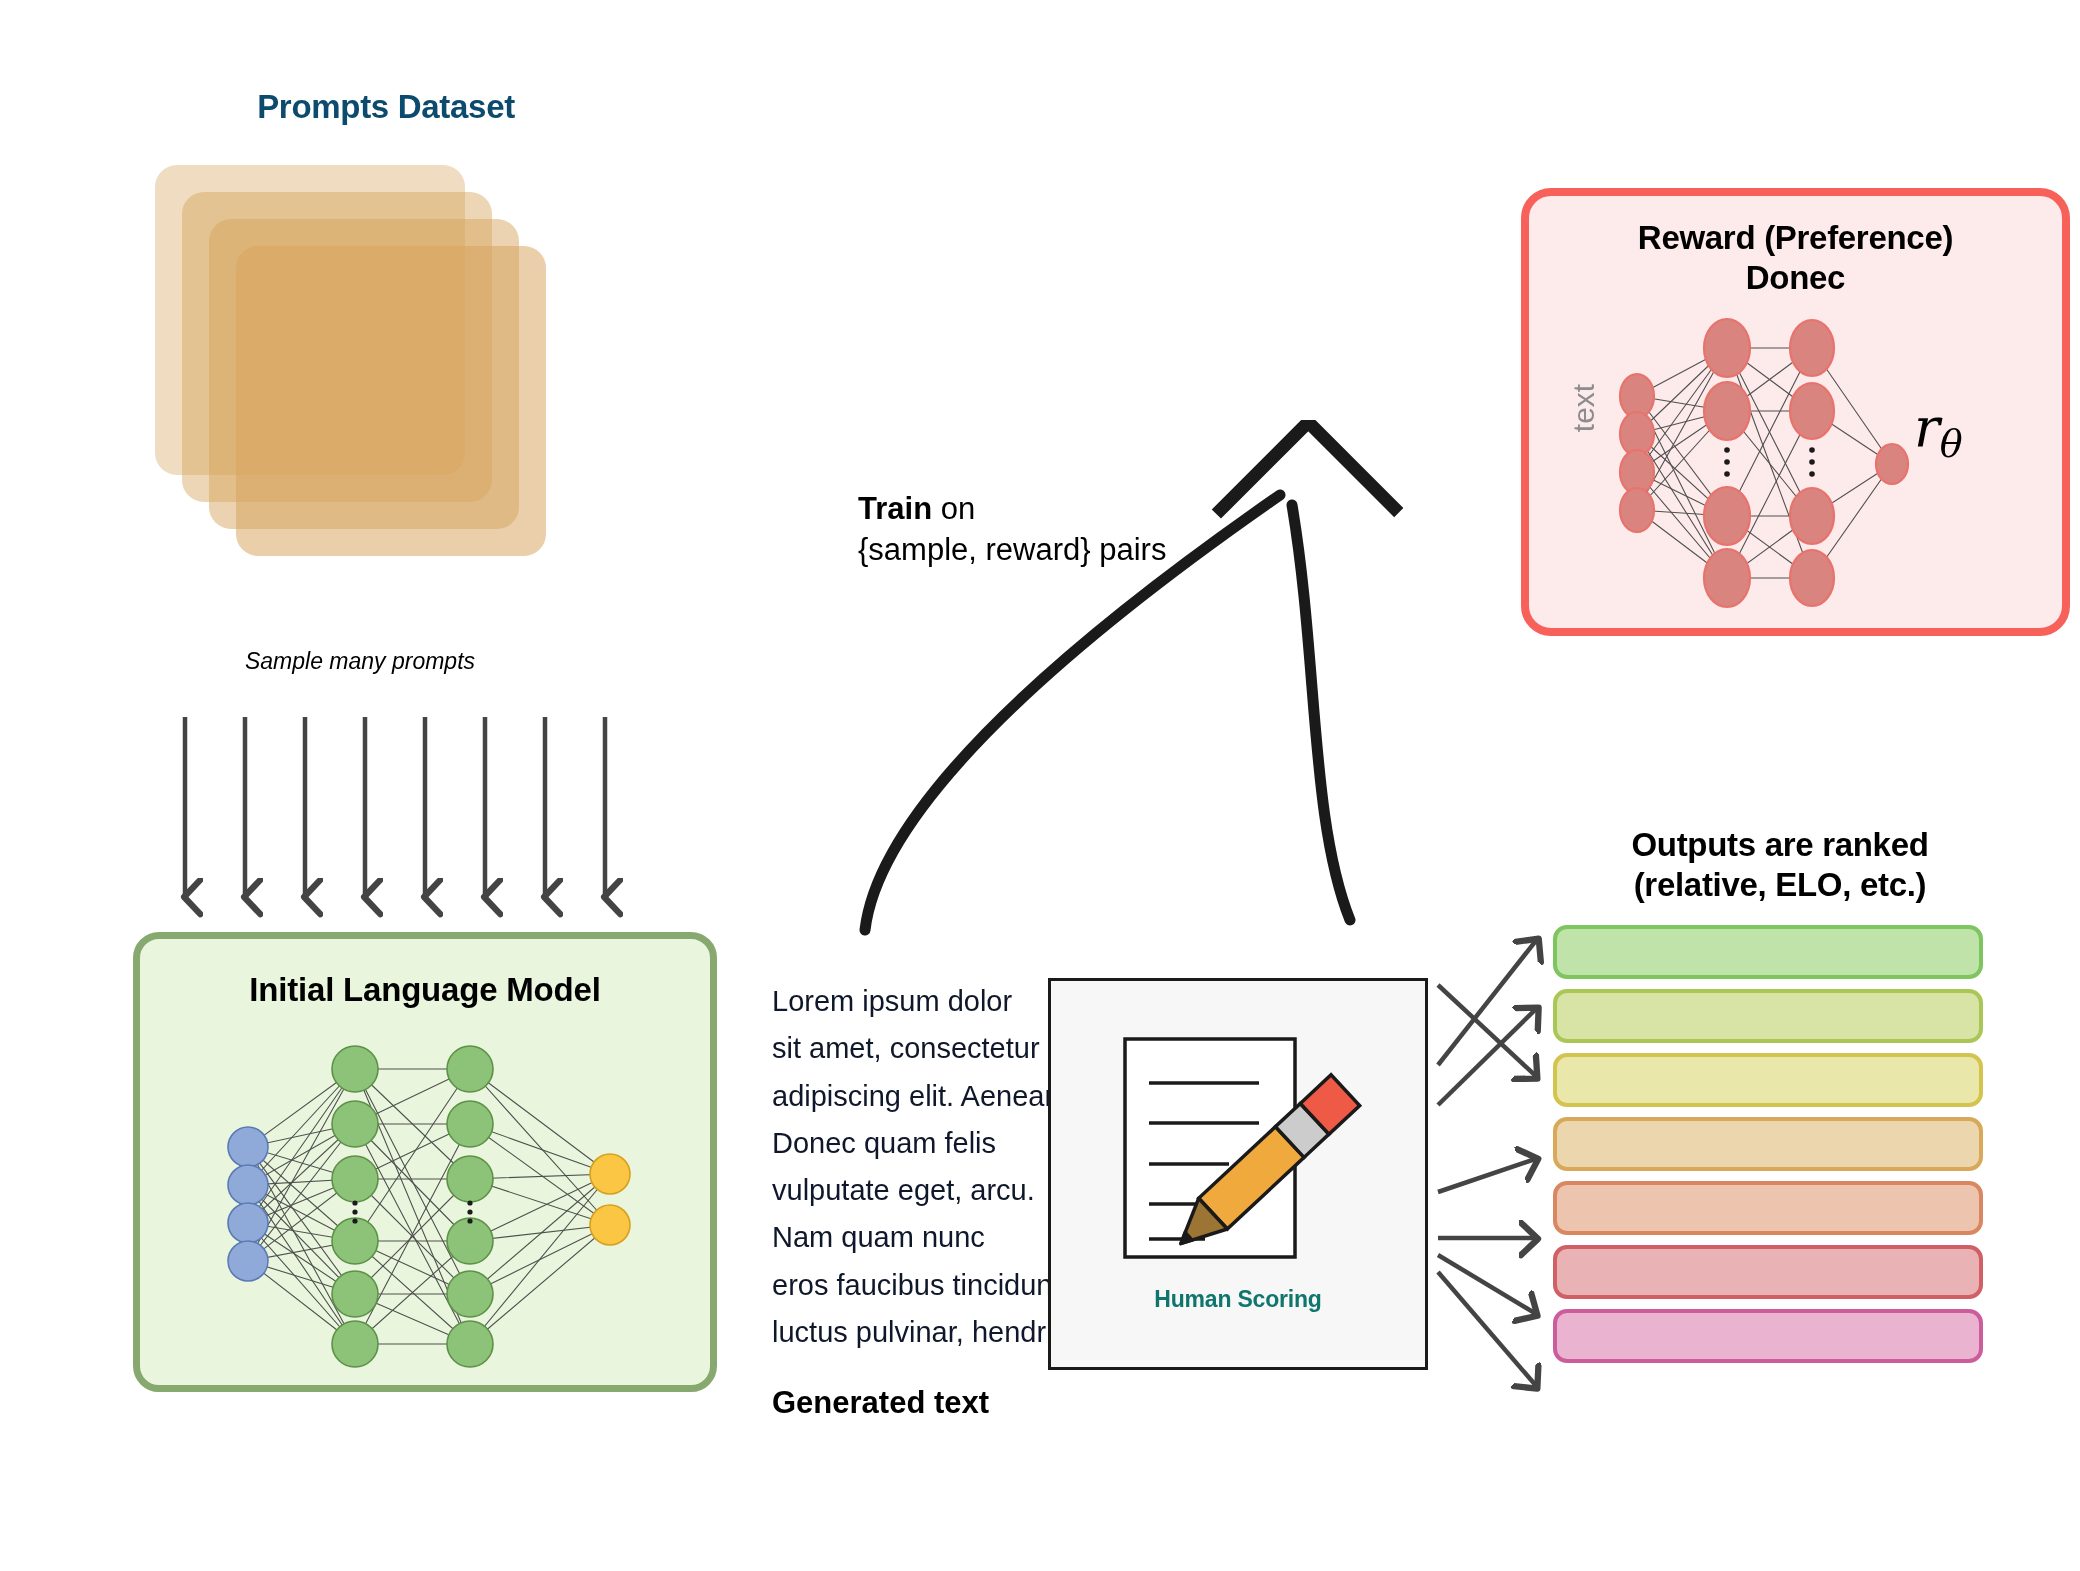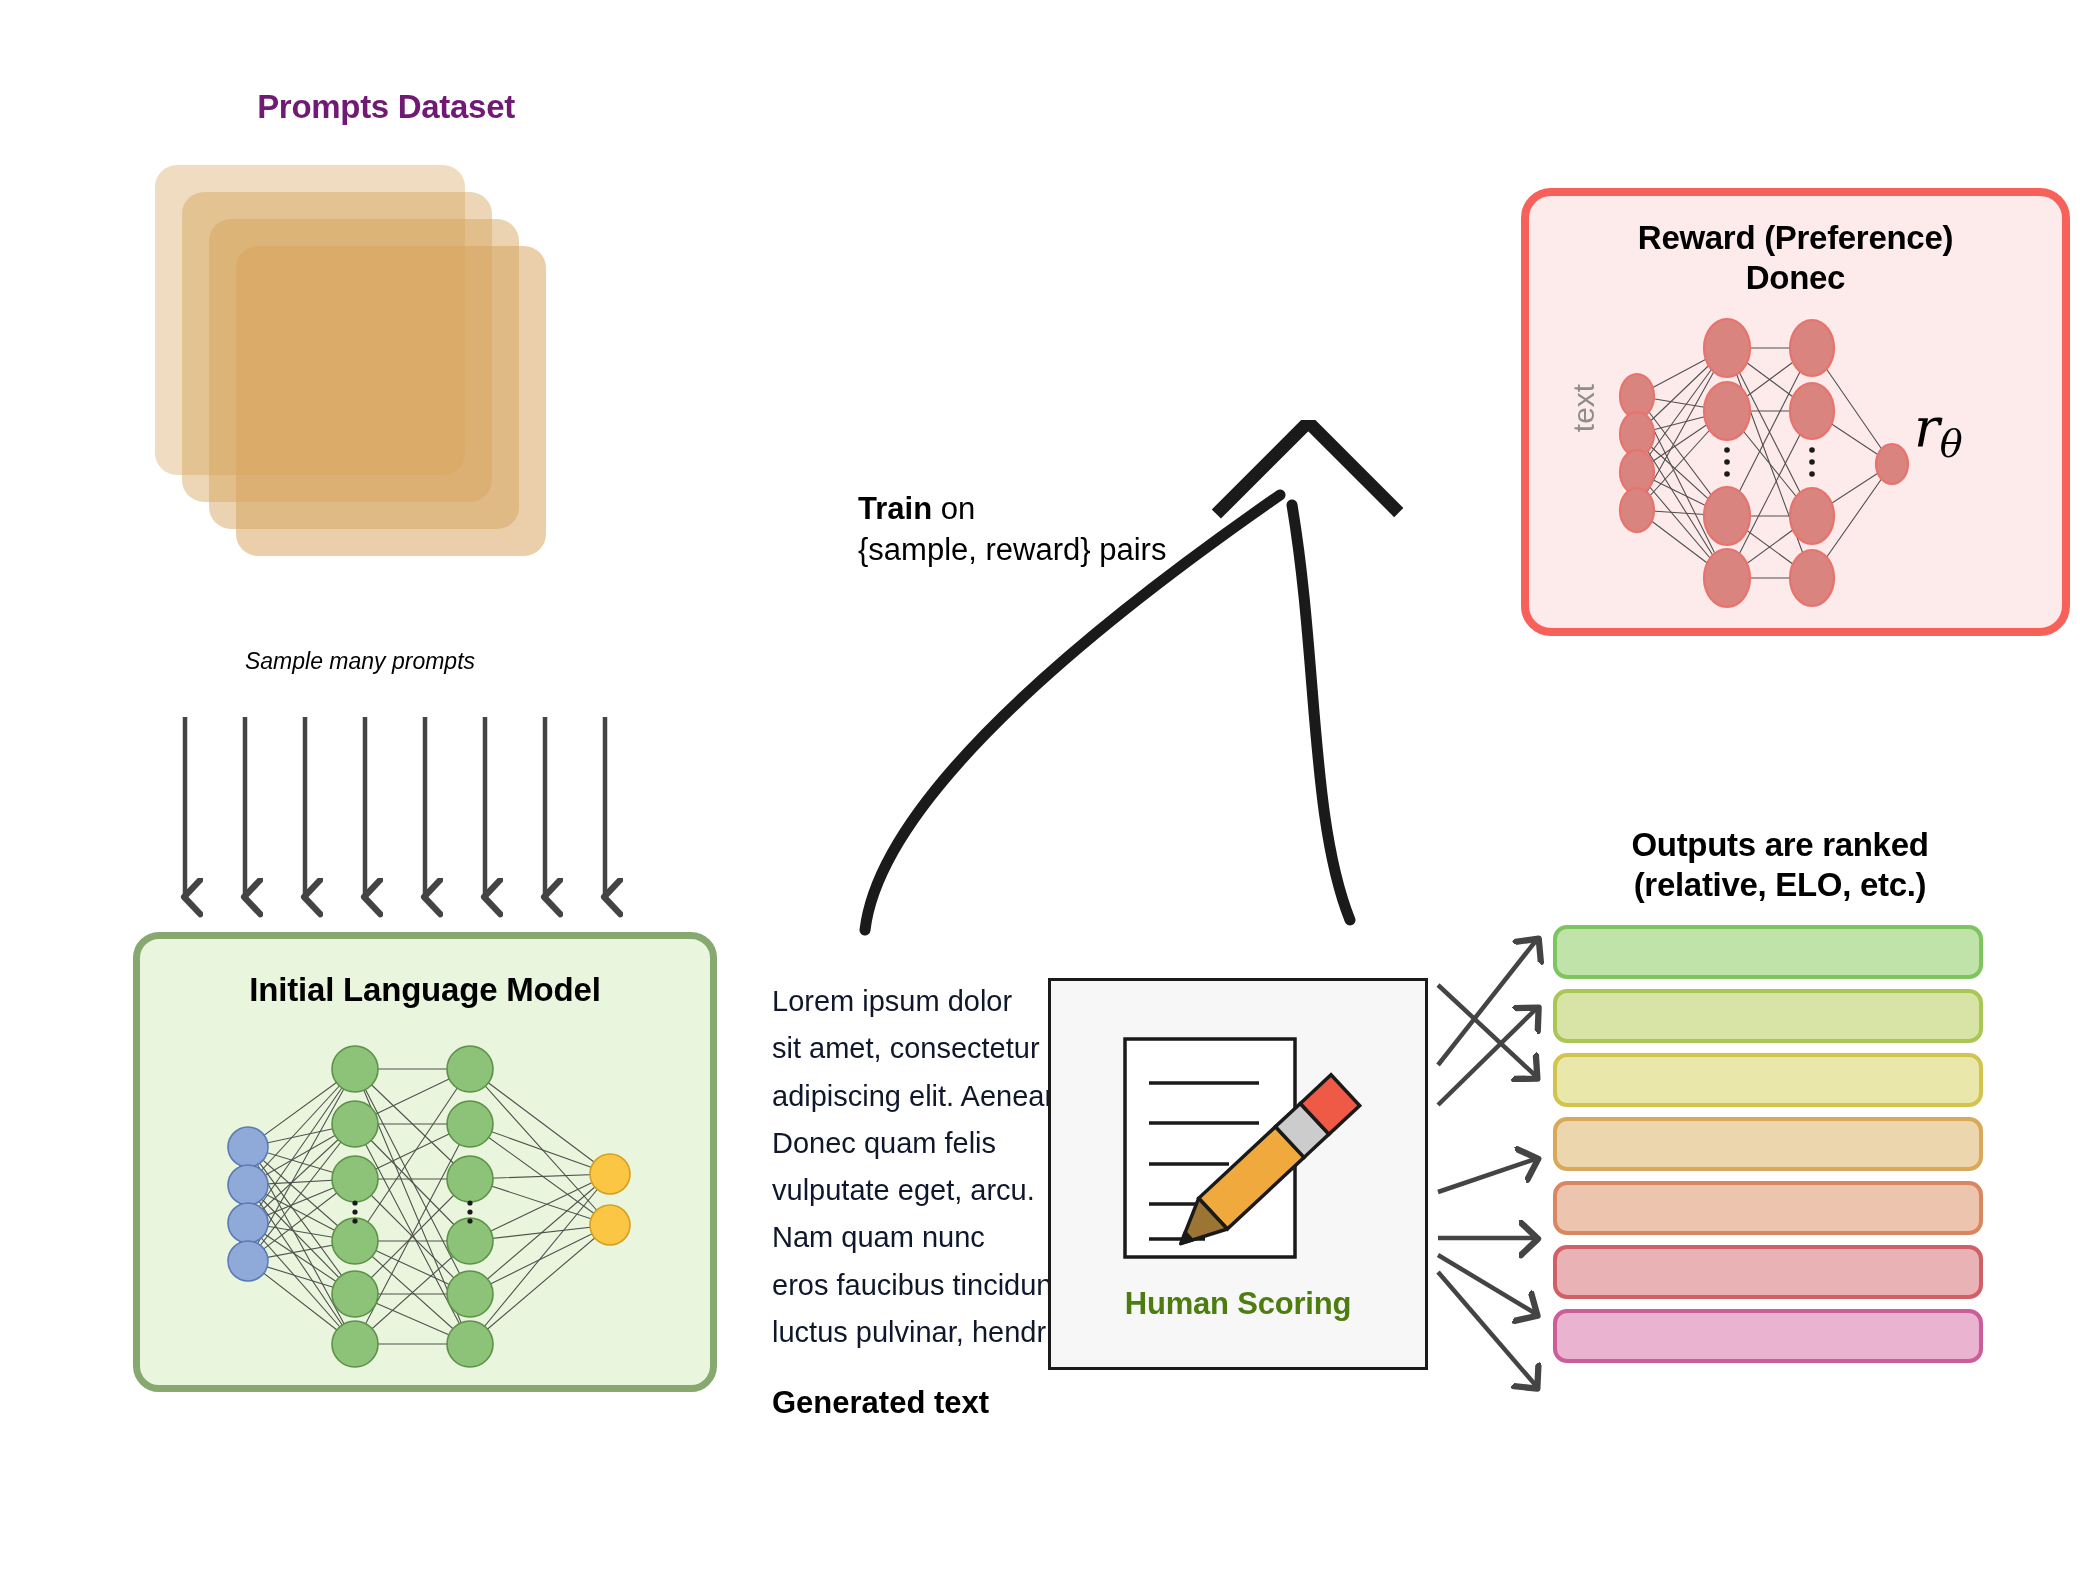--- a/index.html
+++ b/index.html
@@ -10,21 +10,21 @@
     font-family: "Liberation Sans", sans-serif;
     overflow: hidden;
     position: relative;
   }
   #stage { position: absolute; left: 0; top: 0; width: 2080px; height: 1571px; }
   .abs { position: absolute; }
 
   
   #prompts-title {
     left: 196px; top: 88px; width: 380px;
-    font-size: 33px; font-weight: bold; color: #701a75;
+    font-size: 33px; font-weight: bold; color: #0c4a6e;
     text-align: center; letter-spacing: -0.3px;
   }
   .card-stack { left: 155px; top: 165px; width: 500px; height: 470px; }
   .card-sheet {
     position: absolute; width: 310px; height: 310px;
     border-radius: 22px; background: #d6a35c; opacity: 0.55;
   }
   .card-sheet.s1 { left: 0px;  top: 0px;  opacity: 0.38; }
   .card-sheet.s2 { left: 27px; top: 27px; opacity: 0.45; }
   .card-sheet.s3 { left: 54px; top: 54px; opacity: 0.48; }
@@ -97,21 +97,21 @@
   }
 
   
   #human-card {
     left: 1048px; top: 978px; width: 380px; height: 392px;
     background: #f7f7f7; border: 3px solid #1a1a1a;
   }
   #human-icon { left: 56px; top: 50px; width: 270px; height: 250px; }
   #human-label {
     left: 0; top: 305px; width: 100%;
-    text-align: center; font-size: 31px; font-weight: bold; color: #4d7c0f;
+    text-align: center; font-size: 23px; font-weight: bold; color: #0f766e;
     letter-spacing: -0.2px;
   }
 
   
   #rank-arrows { left: 1420px; top: 900px; width: 200px; height: 500px; }
 
   
   #outputs-title {
     left: 1560px; top: 825px; width: 440px;
     text-align: center; font-size: 33px; font-weight: bold; color: #000;

